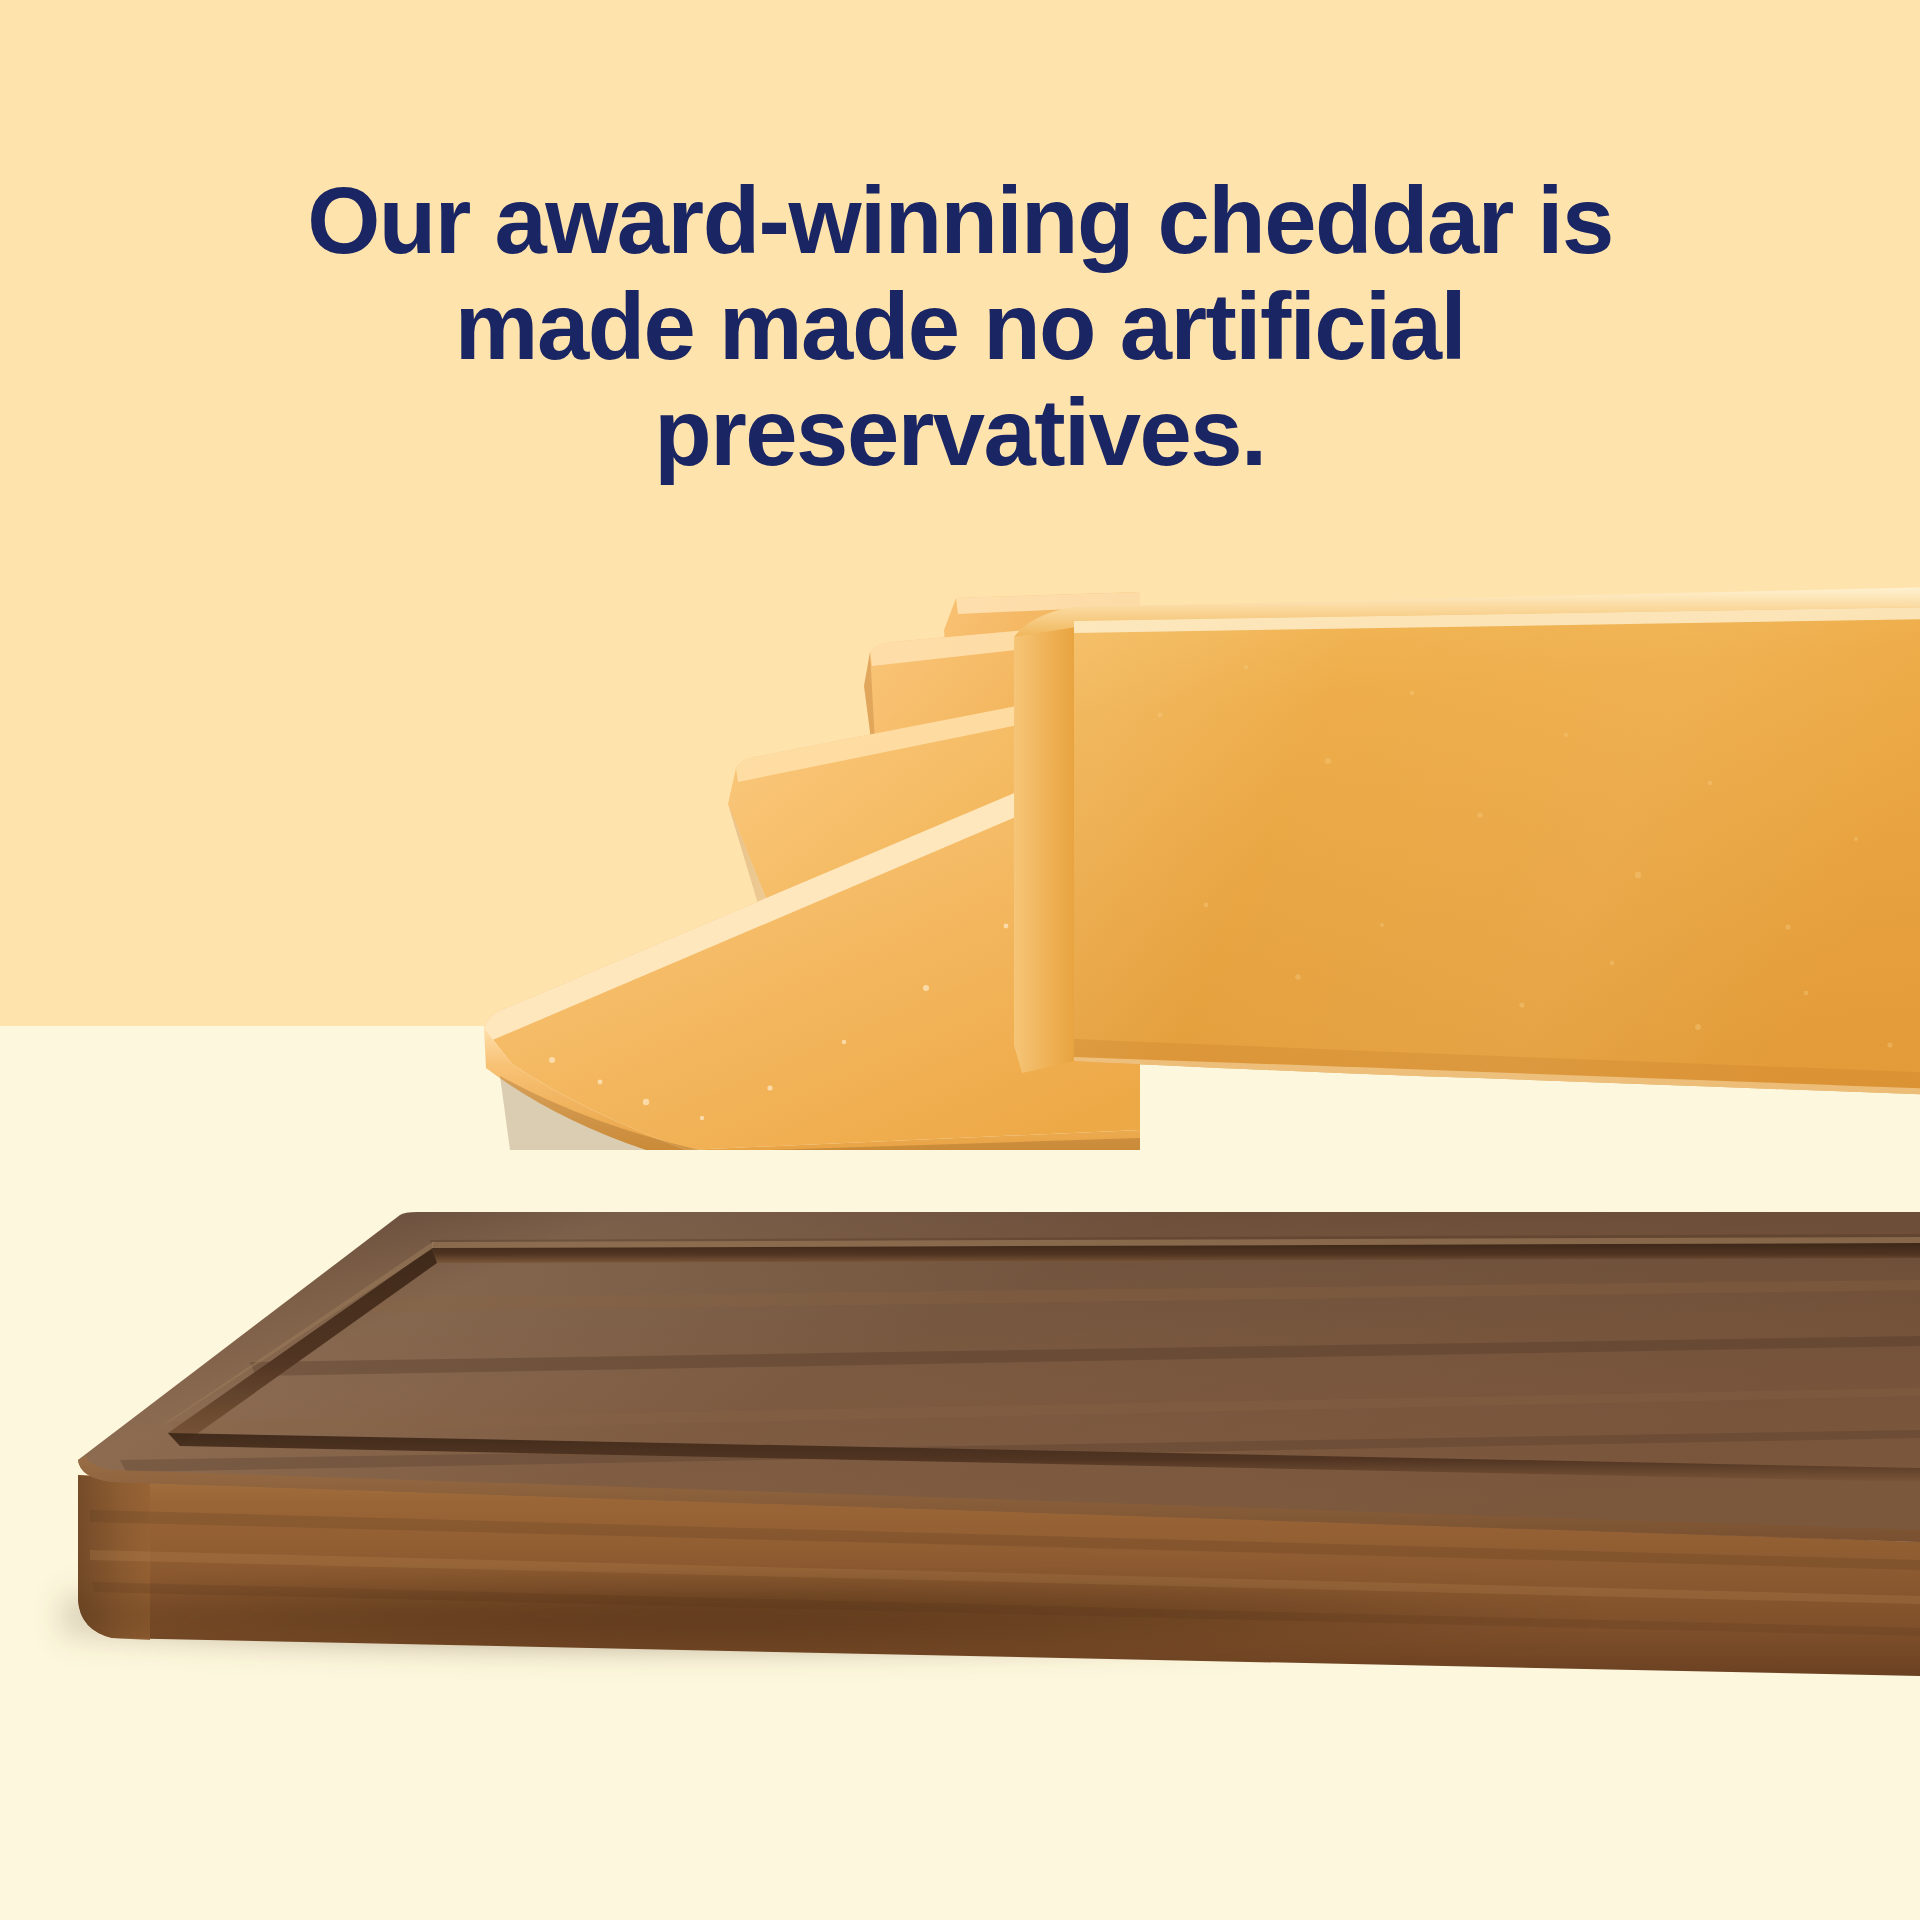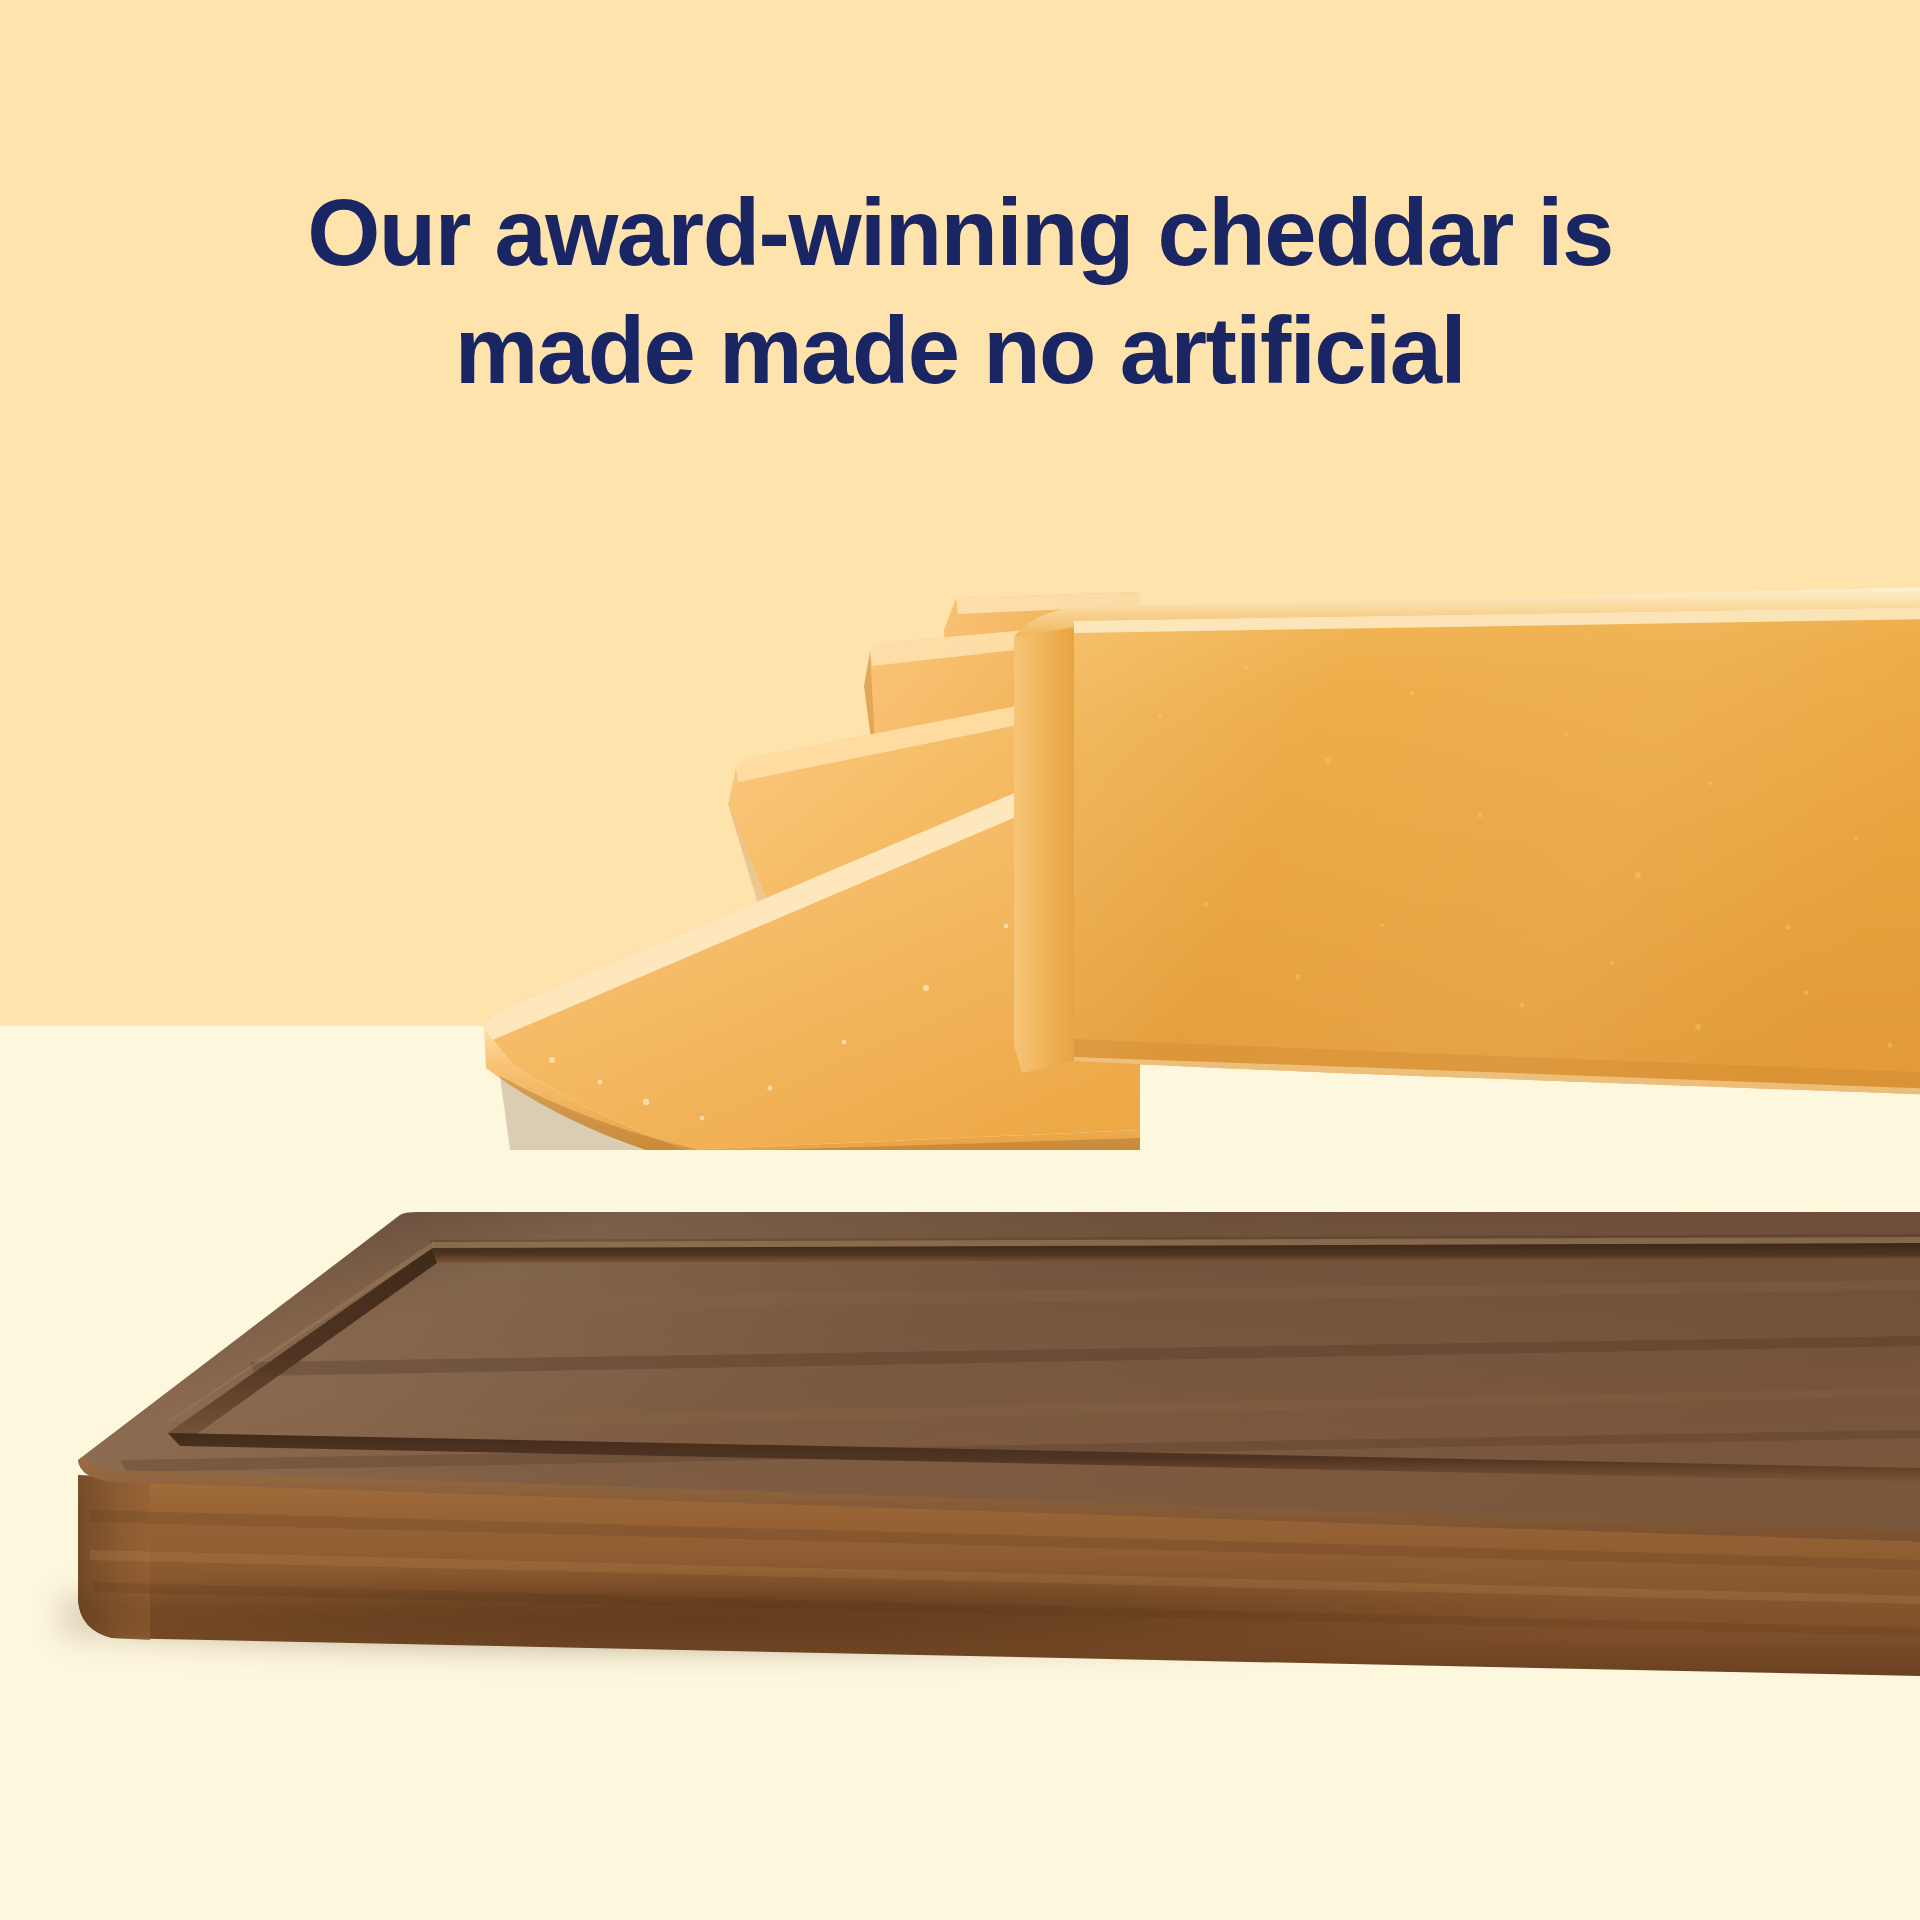--- a/index.html
+++ b/index.html
@@ -38,21 +38,21 @@
     text-align: center;
     color: #1A2563;
     font-weight: 700;
     font-size: 94px;
     line-height: 1.13;
     letter-spacing: -1.5px;
     z-index: 40;
     padding: 0 150px;
     box-sizing: border-box;
   }
-  .headline .line { display: block; white-space: nowrap; margin-top: 12px; }
+  .headline .line { display: block; white-space: nowrap; }
   .headline .line.l2, .headline .line.l3 { white-space: normal; }
 
   
   #photo {
     position: absolute;
     left: 0; top: 0;
     width: 1920px; height: 1920px;
     z-index: 10;
   }
 
@@ -326,15 +326,16 @@
 
       <path d="M 64 482 Q 400 494 930 514 L 930 520 Q 600 508 330 498
                Q 180 492 64 486 Z" fill="#FBE0AE" opacity="0.55"></path>
     </svg>
 
   </div>
 
   <div class="headline">
     <span class="line l1">Our award-winning cheddar is</span>
     <span class="line l2">made made no artificial</span>
+    <span class="line l3">preservatives.</span>
   </div>
 
 </div>
 
 </body></html>

